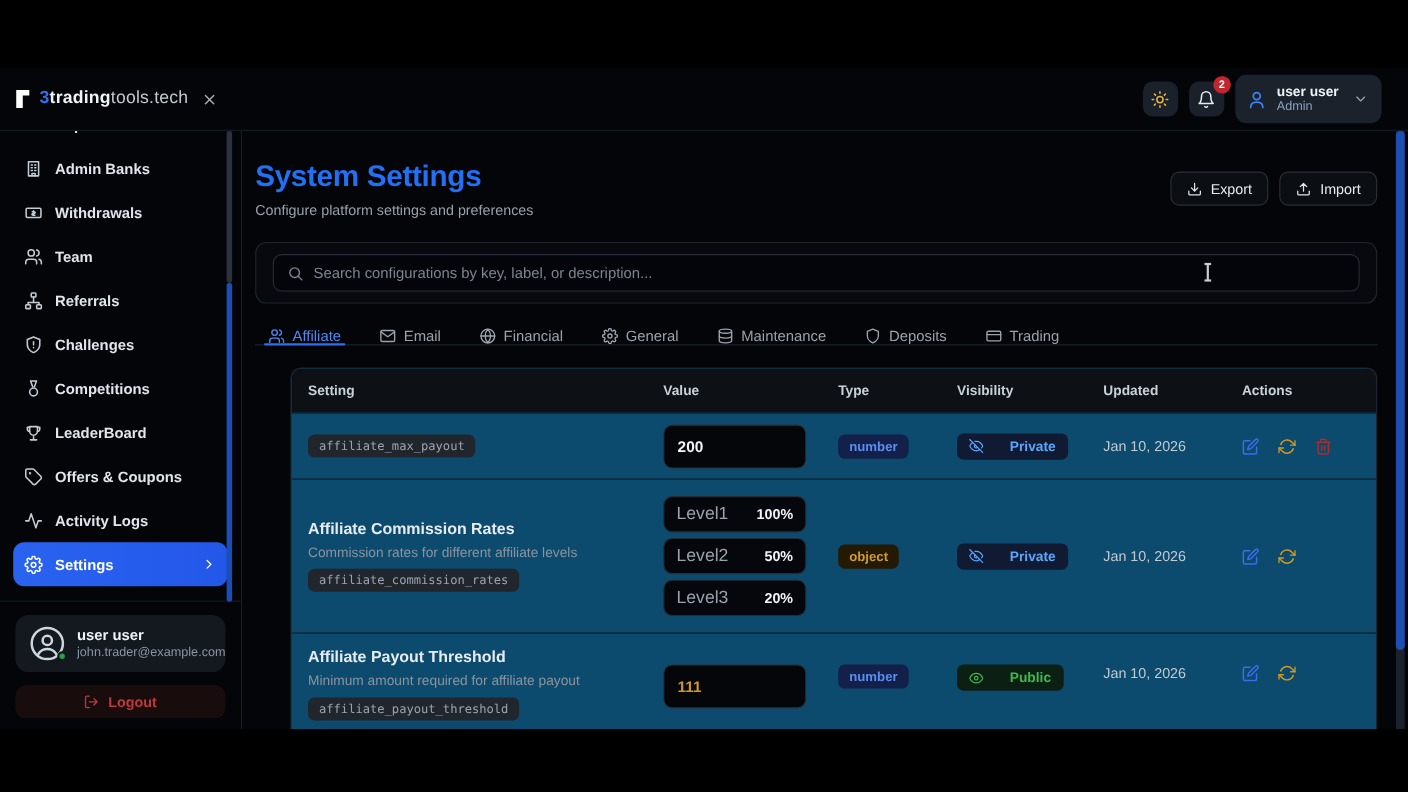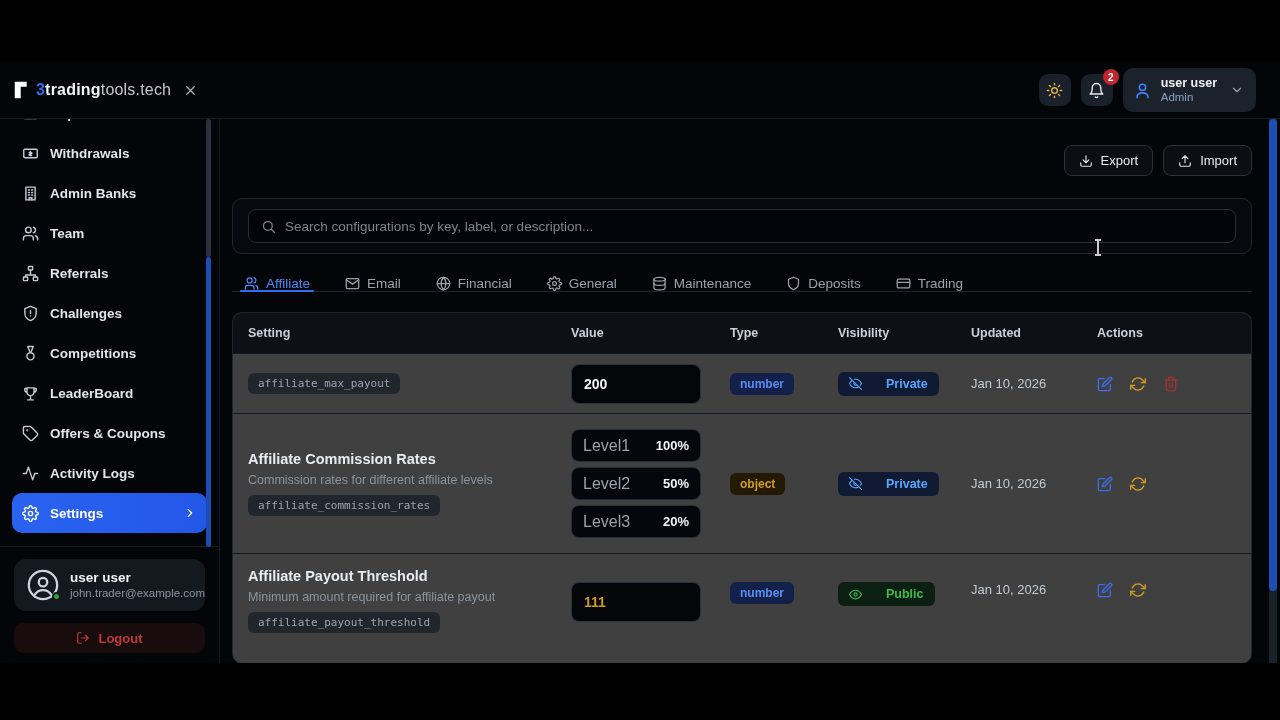--- a/index.html
+++ b/index.html
@@ -71,21 +71,21 @@
   .s-ic { color:#7d8590; font-size:15px; }
   .search-box input { flex:1; background:transparent; border:none; outline:none; color:#e2e6ea; font-size:13.5px; font-family:inherit; }
   .search-box input::placeholder { color:#7d8590; }
 
   .tabs { margin-top:22px; display:flex; gap:35px; border-bottom:1px solid #1f252d; padding:0 12px; }
   .tab { display:flex; align-items:center; gap:7px; font-size:13.5px; color:#9aa3ad; cursor:pointer; position:relative; }
   .tab .icon { font-size:15px; }
   .tab.active { color:#4c8bf5; }
   .tab.active::after { content:""; position:absolute; left:-4px; right:-4px; bottom:-1px; height:2px; background:#2f6fed; border-radius:1px; }
 
-  .table-card { margin-top:20px; border:1px solid #1f252d; border-radius:10px; overflow:hidden; background:#404040; }
+  .table-card { margin-top:20px; border:1px solid #1f252d; border-radius:10px; overflow:hidden; background:#0c4a6e;margin-left:32px; }
   .t-head, .t-row { display:grid; grid-template-columns:323px 159px 108px 133px 126px 1fr; align-items:center; padding-left:15px; }
   .t-head { height:40px; background:#0d1115; }
   .t-head span { color:#c9d1d9; font-size:12.5px; font-weight:700; }
   .t-row { border-top:1px solid #151b22; }
   .t-row.r1 { height:60px; }
   .t-row.r2 { height:140px; }
   .t-row.r3 { height:110px; align-items:start; padding-top:14px; }
   .t-row.r3 > * { align-self:start; margin-top:14px; }
   .t-row.r3 .cell-setting { margin-top:0; }
 
@@ -189,34 +189,34 @@
               <svg viewBox="0 0 24 24">
                 <rect x="2" y="5" width="20" height="14" rx="2"></rect>
                 <path d="M2 10h20"></path>
               </svg>
             </span>
             <span class="lbl">Deposits</span>
           </div>
           <div class="side-item">
             <span class="icon">
               <svg viewBox="0 0 24 24">
+                <rect x="5.5" y="3" width="13" height="18"></rect>
+                <path d="M9 7h1.5M13.5 7H15M9 10.5h1.5M13.5 10.5H15M9 14h1.5M13.5 14H15M10 21v-3h4v3"></path>
+              </svg>
+            </span>
+            <span class="lbl">Admin Banks</span>
+          </div>
+          <div class="side-item">
+            <span class="icon">
+              <svg viewBox="0 0 24 24">
                 <rect x="2.5" y="6" width="19" height="12" rx="1.5"></rect>
                 <path d="M12 9.2v5.6M10.3 10.6h2.6a1.1 1.1 0 0 1 0 2.2h-1.8a1.1 1.1 0 0 0 0 2.2h2.6"></path>
               </svg>
             </span>
             <span class="lbl">Withdrawals</span>
-          </div>
-          <div class="side-item">
-            <span class="icon">
-              <svg viewBox="0 0 24 24">
-                <rect x="5.5" y="3" width="13" height="18"></rect>
-                <path d="M9 7h1.5M13.5 7H15M9 10.5h1.5M13.5 10.5H15M9 14h1.5M13.5 14H15M10 21v-3h4v3"></path>
-              </svg>
-            </span>
-            <span class="lbl">Admin Banks</span>
           </div>
           <div class="side-item">
             <span class="icon">
               <svg viewBox="0 0 24 24">
                 <path d="M16 21v-2a4 4 0 0 0-4-4H6a4 4 0 0 0-4 4v2"></path>
                 <circle cx="9" cy="7" r="4"></circle>
                 <path d="M22 21v-2a4 4 0 0 0-3-3.9M16 3.1a4 4 0 0 1 0 7.8"></path>
               </svg>
             </span>
             <span class="lbl">Team</span>
@@ -318,20 +318,24 @@
                 <path d="m16 17 5-5-5-5M21 12H9"></path>
               </svg>
             </span>
           <span>Logout</span>
         </button>
       </div>
     </aside>
 
     <main class="main">
       <div class="page-head">
+        <div>
+          <h1>System Settings</h1>
+          <p>Configure platform settings and preferences</p>
+        </div>
         <div class="head-btns">
           <button class="ghost-btn">
             <span class="icon">
                 <svg viewBox="0 0 24 24">
                   <path d="M21 15v4a2 2 0 0 1-2 2H5a2 2 0 0 1-2-2v-4"></path>
                   <path d="m7 10 5 5 5-5M12 15V3"></path>
                 </svg>
               </span>
             <span>Export</span>
           </button>

